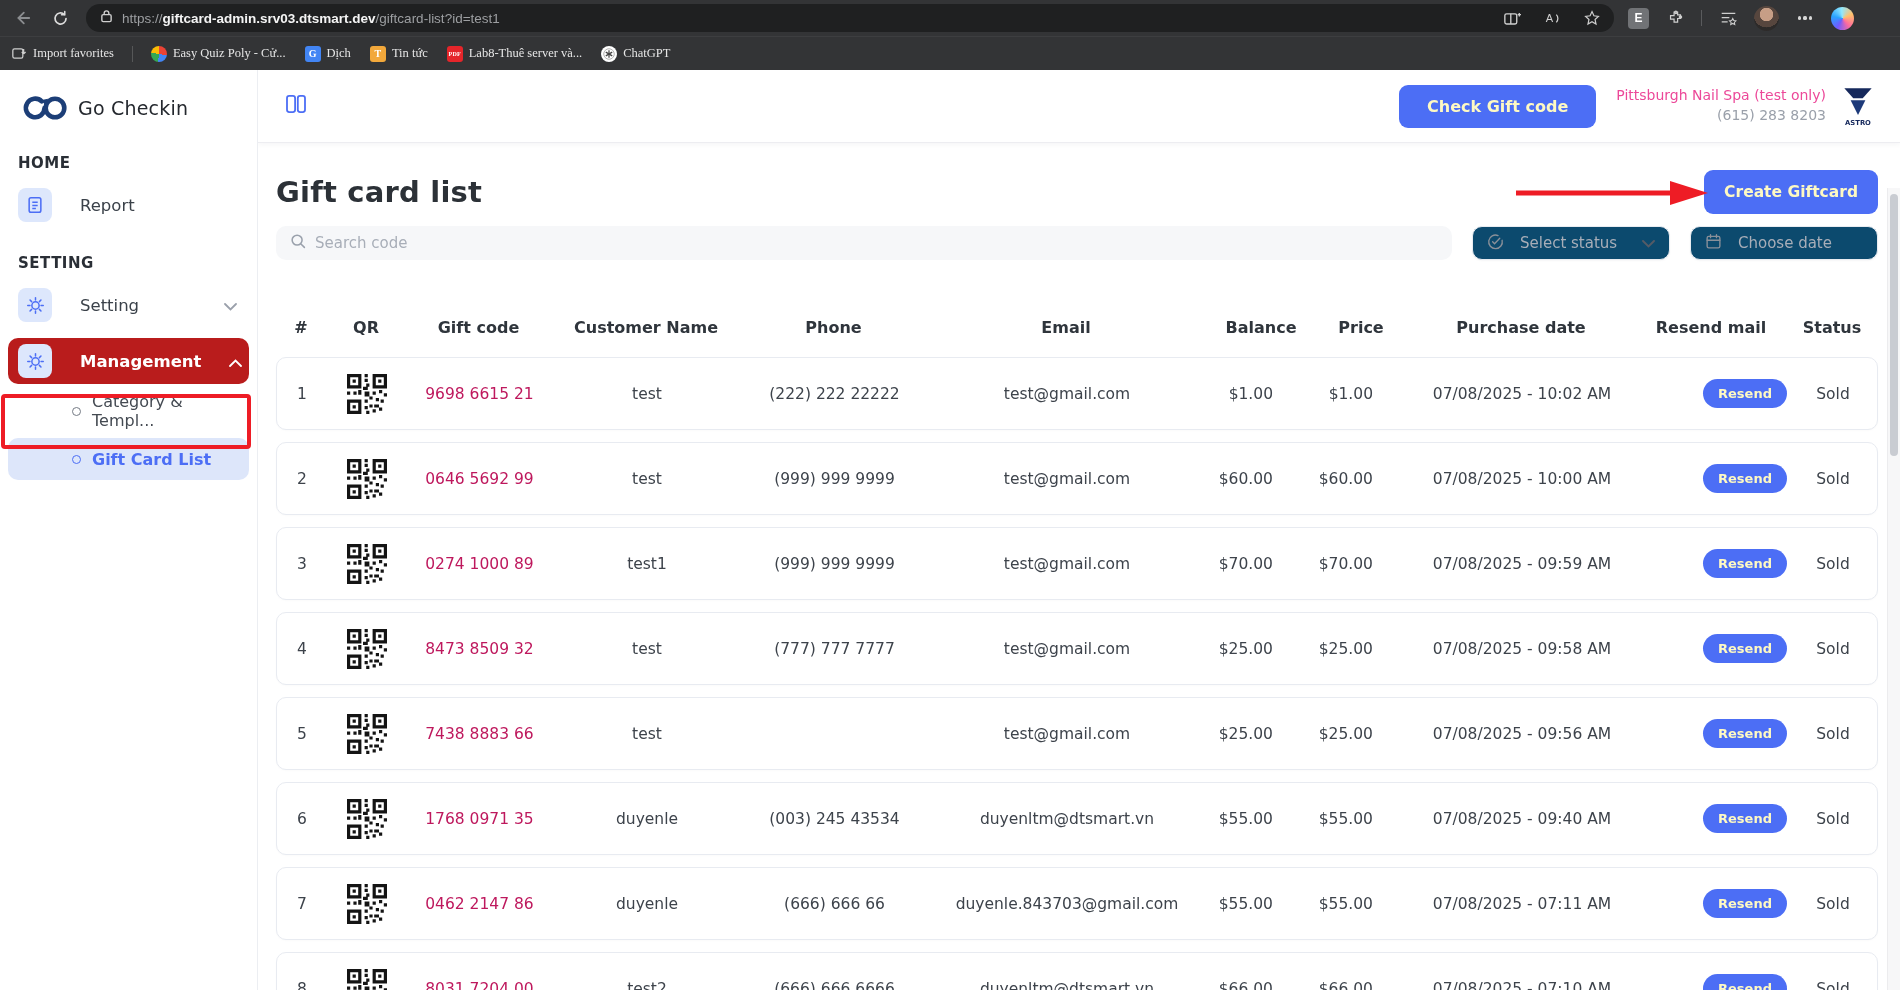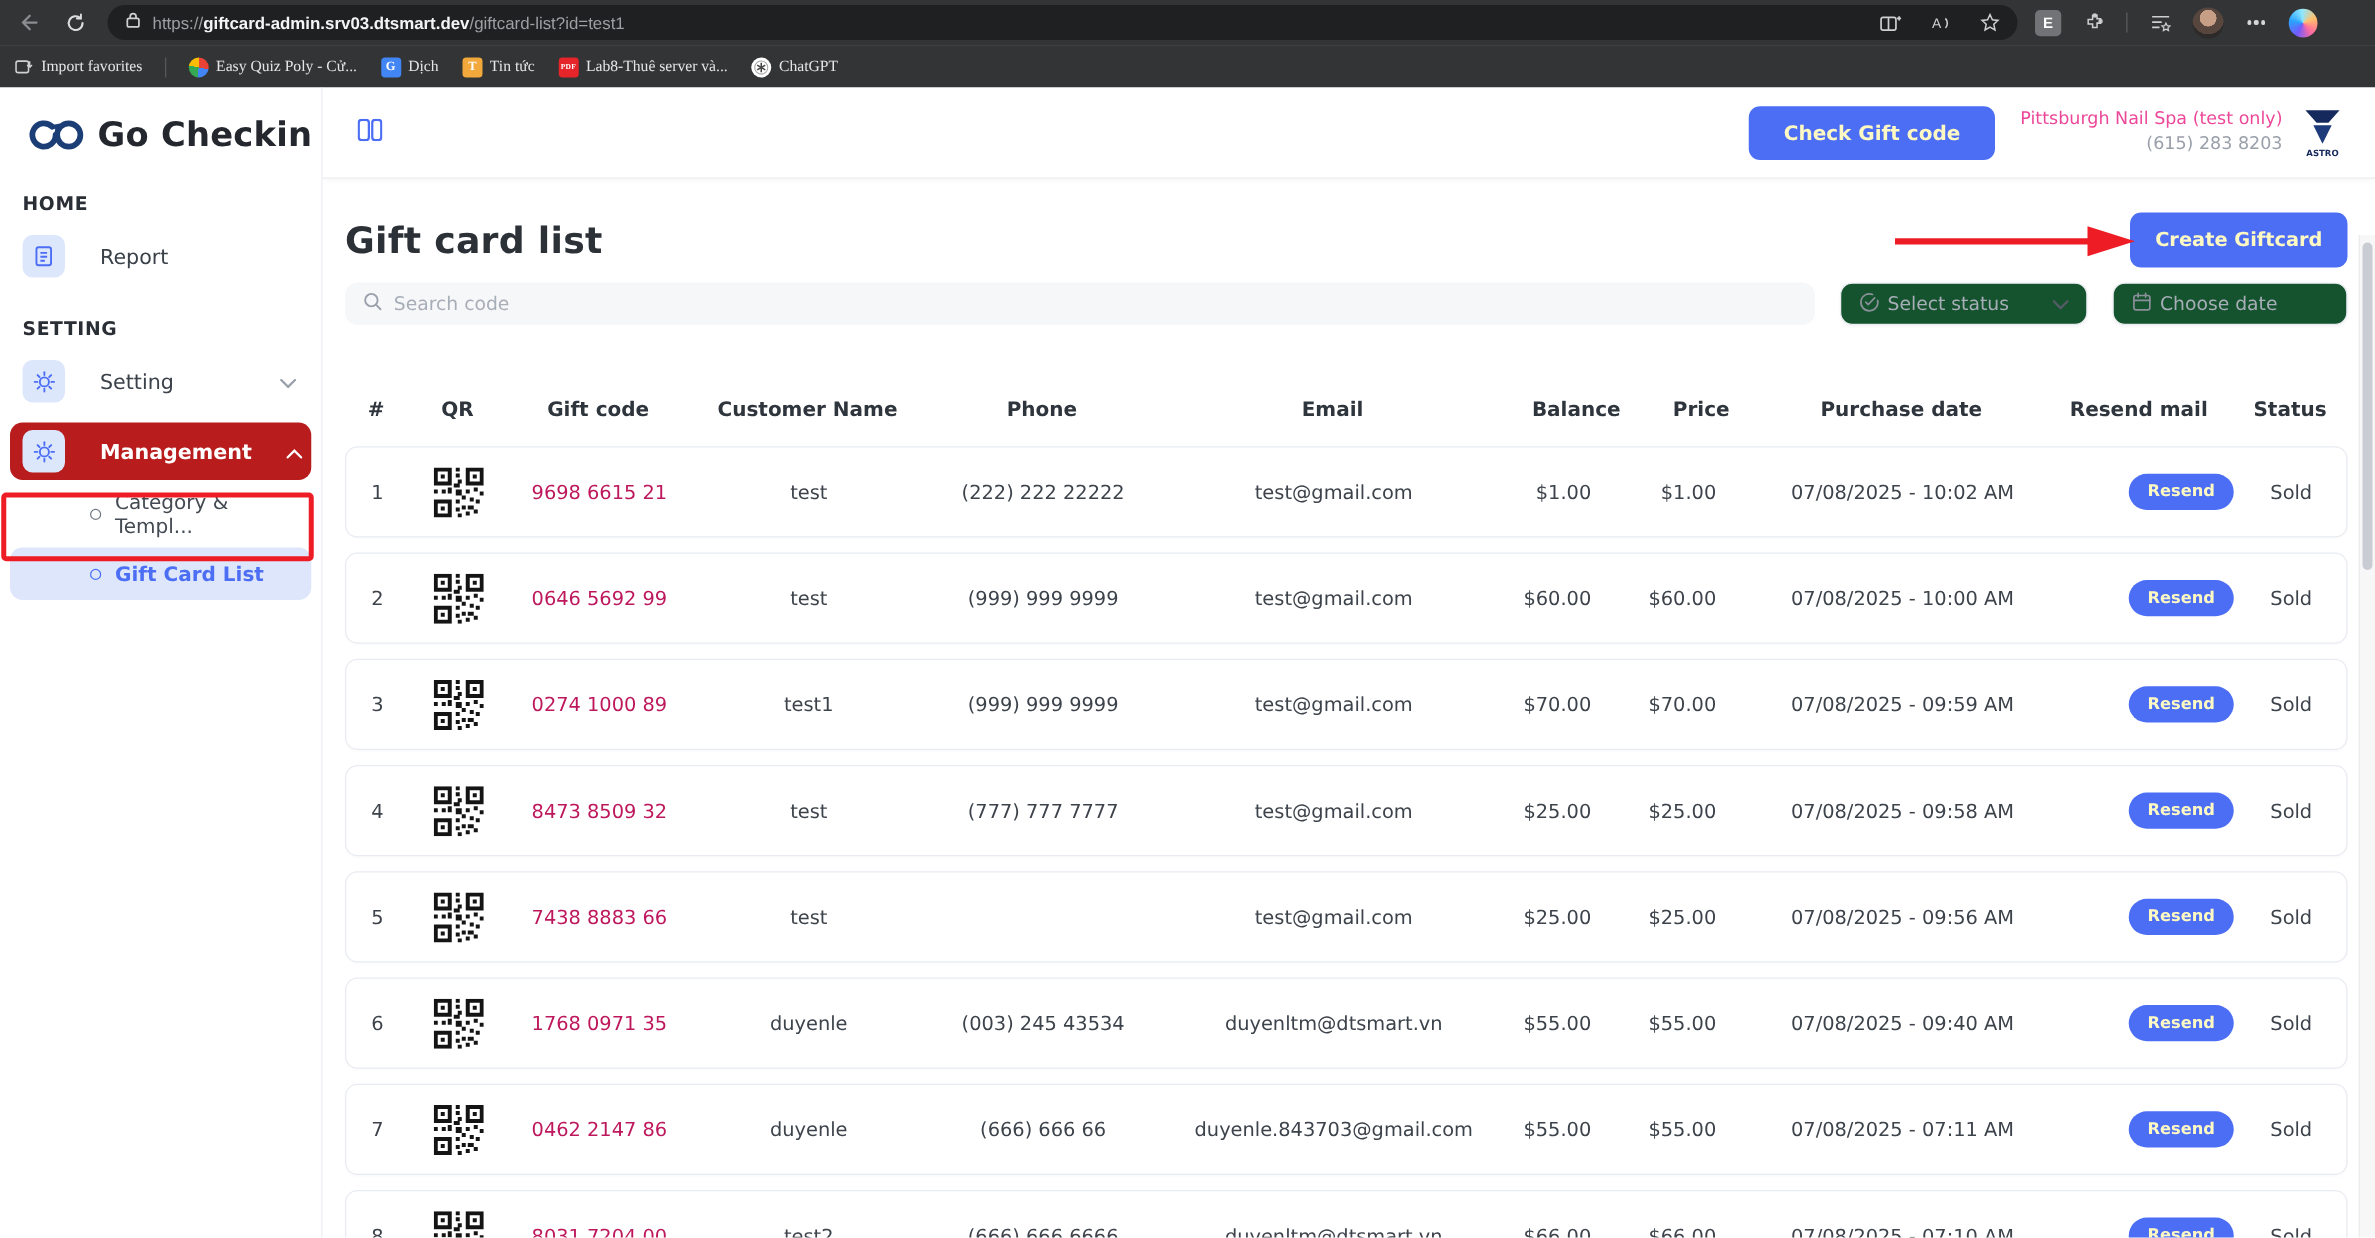--- a/index.html
+++ b/index.html
@@ -38,21 +38,21 @@
   .fav-pdf { background:#e5252a; font-size:6px; letter-spacing:.2px; }
   .fav-gpt { background:#fff; border-radius:50%; }
   .bm-div { width:1px; height:16px; background:#565758; margin:0 4px; }
 
   
   .app { position:absolute; top:70px; left:0; width:1900px; height:920px; display:flex; background:#fff; }
 
   
   .sidebar { width:258px; flex:0 0 258px; border-right:1px solid #ecEEf2; position:relative; }
   .brand { display:flex; align-items:center; gap:10px; margin:18px 0 0 22px; height:40px; }
-  .brand-text { font-size:27px; font-weight:bold; color:#24282e; letter-spacing:.2px; }
+  .brand-text { font-size:19px; font-weight:normal; color:#24282e; letter-spacing:.2px; }
   .nav-label { margin:26px 0 0 18px; font-size:15px; font-weight:bold; color:#2a2f36; letter-spacing:.5px; }
   .nav-item { height:46px; margin:10px 8px 0 8px; border-radius:10px; display:flex; align-items:center;
               gap:28px; padding:0 12px 0 10px; cursor:pointer; }
   .icon-box { width:34px; height:34px; border-radius:8px; background:#dde7fc; display:flex;
               align-items:center; justify-content:center; flex:0 0 auto; }
   .nav-item .lbl { font-size:16.5px; color:#3a4149; }
   .nav-item.active { background:#b91c1c; }
   .nav-item.active .lbl { color:#fff; font-weight:bold; }
   .chev { margin-left:auto; }
   .ann-box { position:absolute; left:1px; top:324px; width:250px; height:55px;
@@ -82,23 +82,23 @@
   .page-title { font-size:29px; font-weight:bold; color:#2c3137; letter-spacing:.2px; }
   .create-btn { margin-left:auto; height:44px; padding:0 20px; font-size:15.5px; }
   .ann-arrow { position:absolute; right:168px; top:10px; pointer-events:none; }
 
   .filters { margin-top:12px; display:flex; gap:20px; }
   .search-box { flex:1; height:34px; background:#f6f7f9; border-radius:10px; display:flex;
                 align-items:center; padding:0 14px; gap:9px; }
   .search-box input { border:none; outline:none; background:transparent; flex:1; font-size:15px;
                       color:#3c424a; font-family:"DejaVu Sans", sans-serif; }
   .search-box input::placeholder { color:#a8aeb8; }
-  .filter-pill { height:34px; background:#14532d; border:1px solid #e9ecf1; border-radius:10px;
+  .filter-pill { height:34px; background:#0c4a6e; border:1px solid #e9ecf1; border-radius:10px;
                  box-shadow:0 1px 2px rgba(20,30,50,.04); display:flex; align-items:center;
-                 padding:0 14px; gap:6px; font-size:15px; color:#a8aeb8; cursor:pointer; }
+                 padding:0 14px; gap:16px; font-size:15px; color:#a8aeb8; cursor:pointer; }
   .status-pill { width:198px; }
   .date-pill { width:188px; }
   .filter-pill .chev2 { margin-left:auto; }
 
   .grid-cols { display:grid; grid-template-columns:50px 80px 145px 190px 185px 280px 110px 90px 230px 150px 92px; }
   .table-head { margin-top:58px; }
   .table-head .hcell { font-size:16px; font-weight:bold; color:#2f353c; text-align:center; }
   .rows { margin-top:20px; display:flex; flex-direction:column; gap:12px; }
   .row-card { height:73px; background:#fff; border:1px solid #e8ebf1; border-radius:10px;
               align-items:center; box-shadow:0 1px 2px rgba(16,24,40,.02); }

